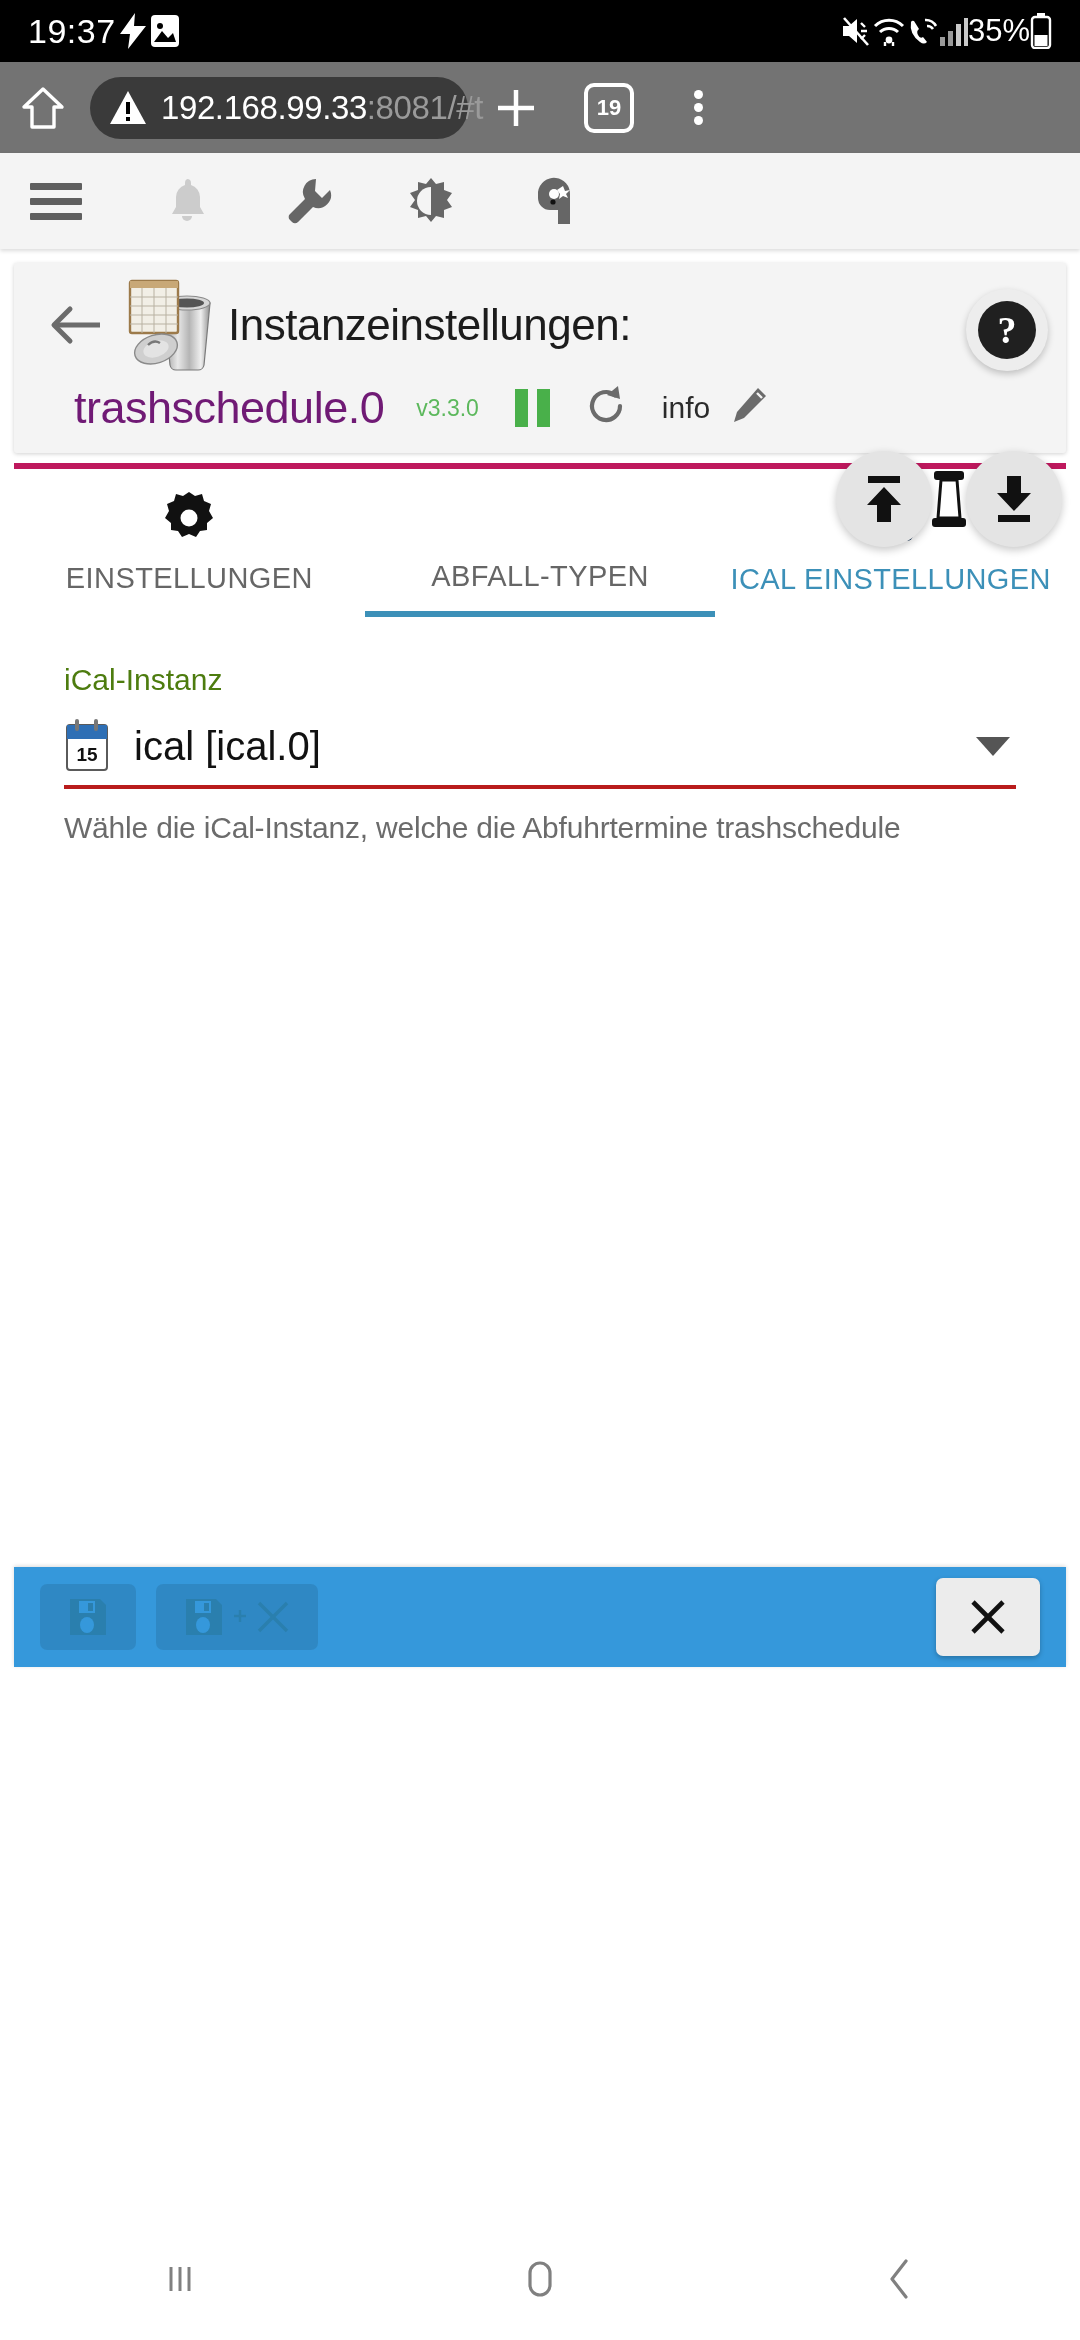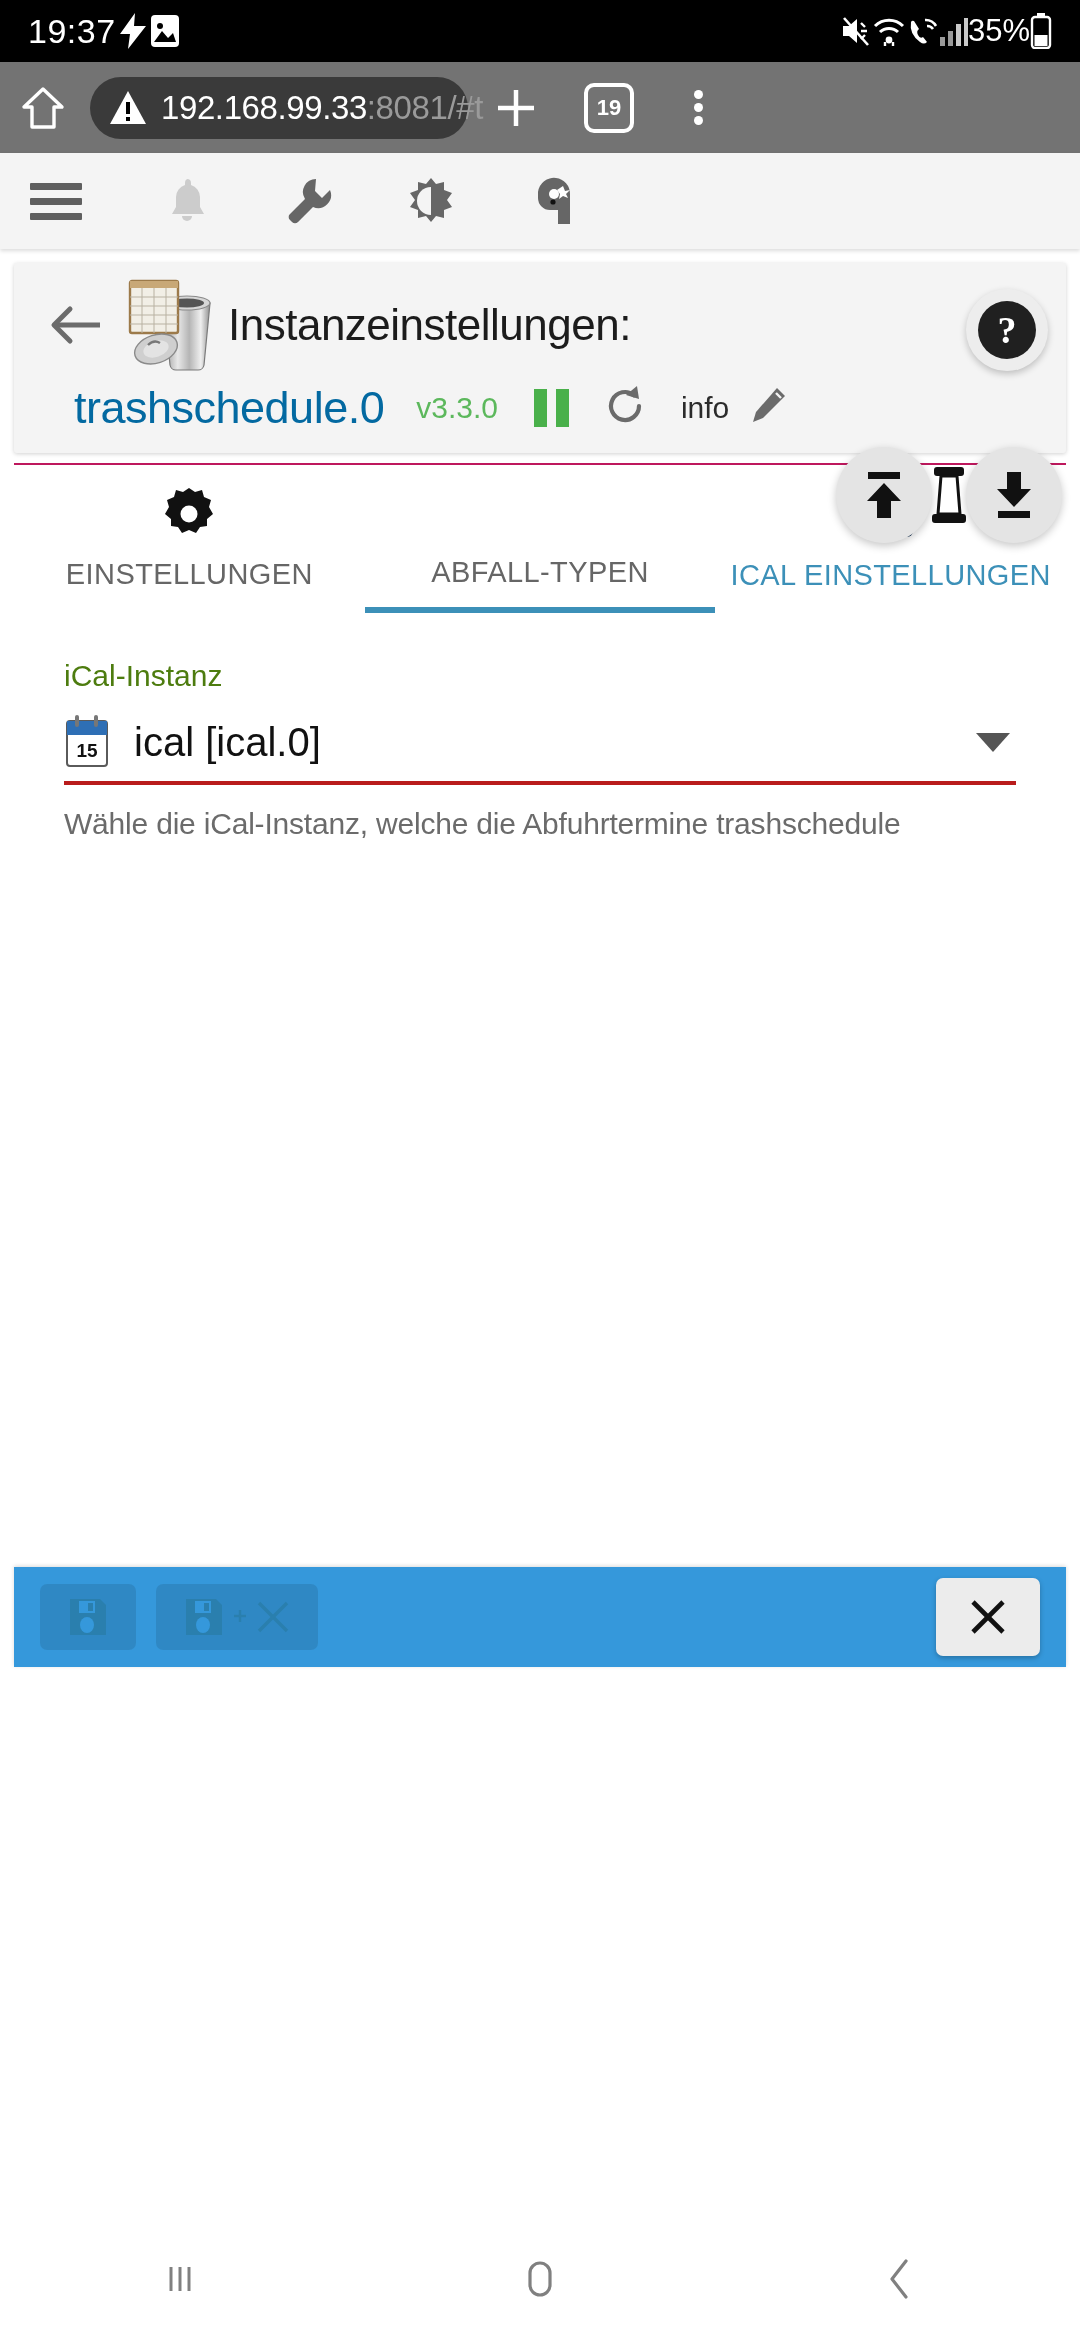--- a/index.html
+++ b/index.html
@@ -87,32 +87,32 @@
     display:flex; align-items:center; justify-content:center;
     box-shadow:0 3px 7px rgba(0,0,0,0.22); cursor:pointer;
   }
   .helpcircle {
     width:58px; height:58px; border-radius:50%; background:#202020;
     color:#fff; font-size:38px; font-weight:700;
     display:flex; align-items:center; justify-content:center;
     font-family:"Liberation Serif", serif;
   }
   .inst-row2 { display:flex; align-items:center; padding-left:60px; gap:0; height:70px; }
-  .inst-name { font-size:45px; color:#0369a1; letter-spacing:-0.5px; }
-  .inst-ver { font-size:30px; color:#5cb85c; margin-left:32px; }
+  .inst-name { font-size:45px; color:#701a75; letter-spacing:-0.5px; }
+  .inst-ver { font-size:23px; color:#5cb85c; margin-left:32px; }
   .pausebars { margin-left:36px; display:flex; gap:9px; }
   .pausebars span { display:block; width:13px; height:38px; background:#49b04a; }
   .refresh-ic { margin-left:34px; cursor:pointer; }
   .info-txt { font-size:30px; color:#2b2b2b; margin-left:34px; }
   .pencil-ic { margin-left:18px; cursor:pointer; }
 
   
   .tabs-wrap {
     margin:10px 14px 0 14px; background:#fff; position:relative;
-    border-top:2px solid #be185d;
+    border-top:6px solid #be185d;
   }
   .tabs { display:flex; height:148px; position:relative; }
   .tab {
     flex:1; display:flex; flex-direction:column; align-items:center;
     justify-content:center; gap:14px; cursor:pointer; position:relative;
   }
   .tab .tlabel { font-size:29px; letter-spacing:0.4px; }
   .tab.inactive .tlabel { color:#666; }
   .tab.active .tlabel { color:#3c90b8; }
   .tab-underline {

